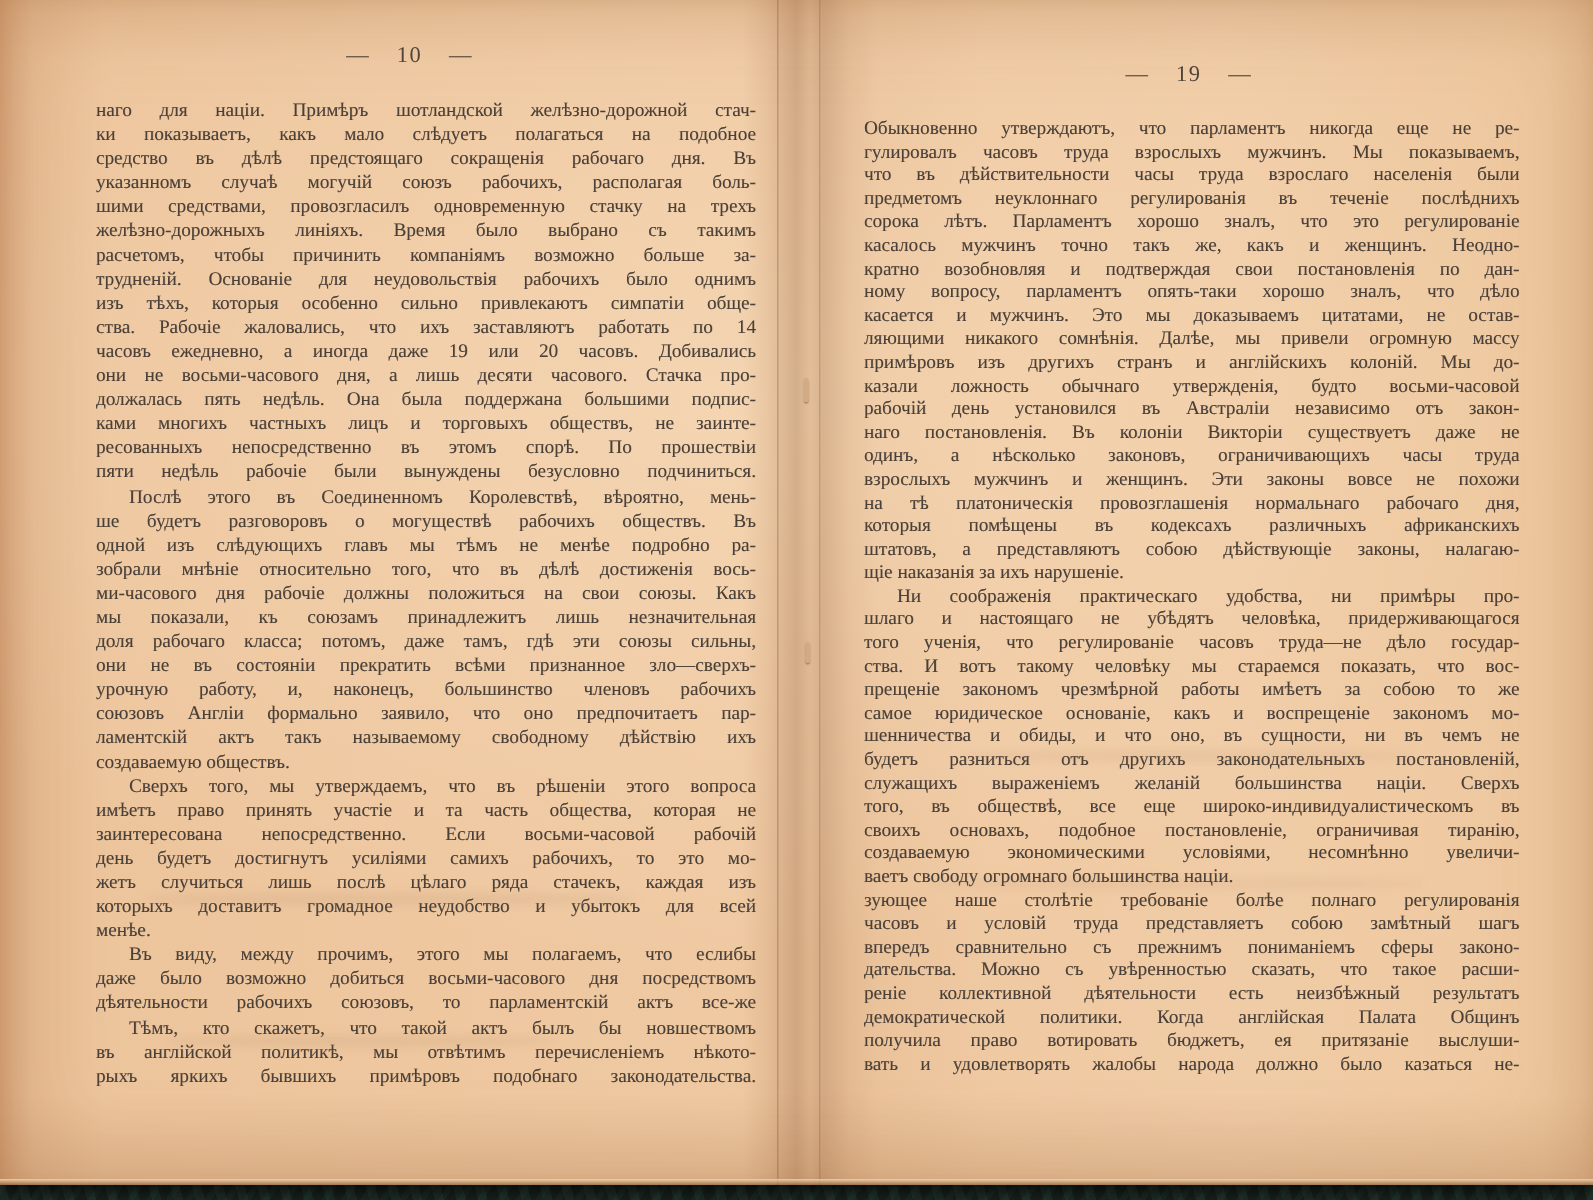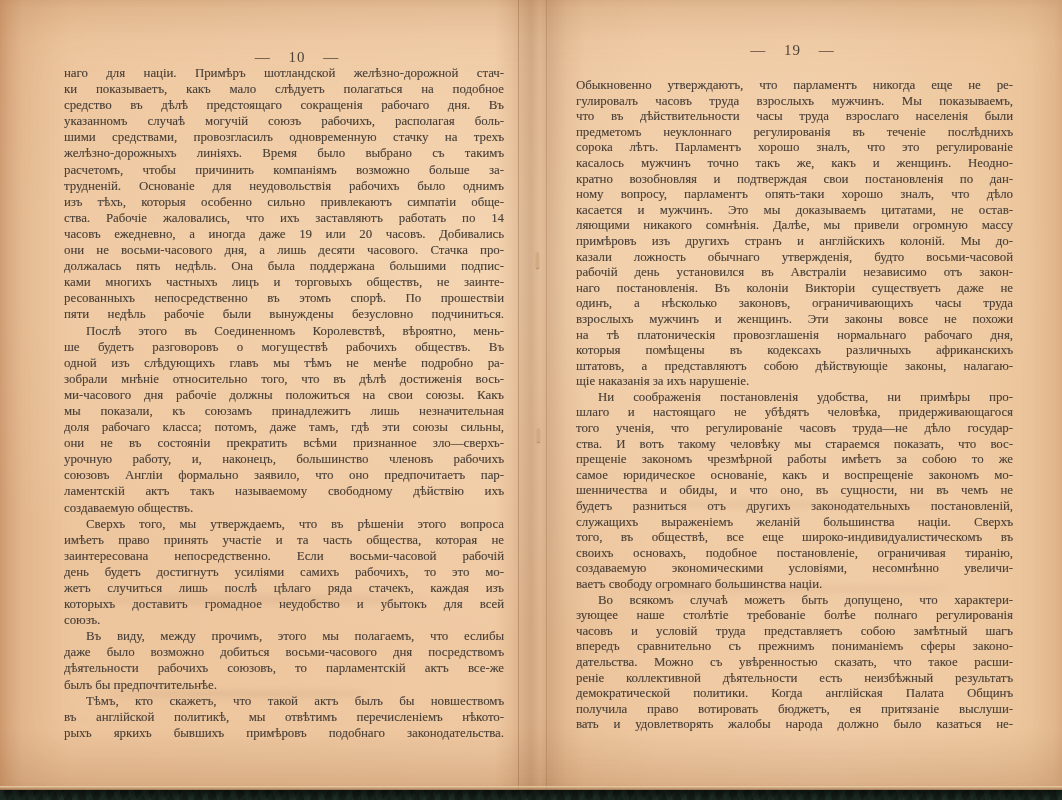--- a/index.html
+++ b/index.html
@@ -37,21 +37,21 @@
   .stitch.s1{left:536px;top:252px;height:16px;}
   .stitch.s2{left:537px;top:428px;height:14px;}
   .vignette{
     position:absolute;left:0;top:0;width:1062px;height:790px;pointer-events:none;
     box-shadow:inset 0 0 70px rgba(150,90,45,0.22), inset 0 0 10px rgba(150,90,45,0.12);
   }
   .pagenum{
     position:absolute;text-align:center;color:#4f443a;font-size:15px;
     letter-spacing:1px;word-spacing:13px;
   }
-  .pagenum.left{left:72px;top:29px;width:440px;transform:translateX(5px);margin-top:20px;}
+  .pagenum.left{left:48px;top:29px;width:440px;transform:translateX(5px);}
   .pagenum.right{left:576px;top:42px;width:437px;transform:translateX(-2px);}
   .page-text{
     position:absolute;color:#4a4038;font-size:12.8px;
     text-shadow:0.3px 0.3px 0 rgba(74,64,56,0.30);
   }
   .page-text.left{left:64px;top:65px;width:440px;--lh:16.1px;}
   .page-text.right{left:576px;top:78px;width:437px;--lh:15.6px;}
   .line{
     height:var(--lh);line-height:var(--lh);overflow:hidden;
     text-align:justify;text-align-last:justify;white-space:normal;
@@ -101,25 +101,24 @@
       <div class="line">урочную работу, и, наконецъ, большинство членовъ рабочихъ</div>
       <div class="line">союзовъ Англіи формально заявило, что оно предпочитаетъ пар-</div>
       <div class="line">ламентскій актъ такъ называемому свободному дѣйствію ихъ</div>
       <div class="line end">создаваемую обществъ.</div>
       <div class="line indent">Сверхъ того, мы утверждаемъ, что въ рѣшеніи этого вопроса</div>
       <div class="line">имѣетъ право принять участіе и та часть общества, которая не</div>
       <div class="line">заинтересована непосредственно. Если восьми-часовой рабочій</div>
       <div class="line">день будетъ достигнутъ усиліями самихъ рабочихъ, то это мо-</div>
       <div class="line">жетъ случиться лишь послѣ цѣлаго ряда стачекъ, каждая изъ</div>
       <div class="line">которыхъ доставитъ громадное неудобство и убытокъ для всей</div>
-      <div class="line end">союзъ.</div>
+      <div class="line end">менѣе.</div>
       <div class="line indent">Въ виду, между прочимъ, этого мы полагаемъ, что еслибы</div>
       <div class="line">даже было возможно добиться восьми-часового дня посредствомъ</div>
       <div class="line">дѣятельности рабочихъ союзовъ, то парламентскій актъ все-же</div>
-      <div class="line end">былъ бы предпочтительнѣе.</div>
       <div class="line indent">Тѣмъ, кто скажетъ, что такой актъ былъ бы новшествомъ</div>
       <div class="line">въ англійской политикѣ, мы отвѣтимъ перечисленіемъ нѣкото-</div>
       <div class="line">рыхъ яркихъ бывшихъ примѣровъ подобнаго законодательства.</div>
     </div>
 
   <div class="page-text right">
       <div class="line">Обыкновенно утверждаютъ, что парламентъ никогда еще не ре-</div>
       <div class="line">гулировалъ часовъ труда взрослыхъ мужчинъ. Мы показываемъ,</div>
       <div class="line">что въ дѣйствительности часы труда взрослаго населенія были</div>
       <div class="line">предметомъ неуклоннаго регулированія въ теченіе послѣднихъ</div>
@@ -132,34 +131,33 @@
       <div class="line">примѣровъ изъ другихъ странъ и англійскихъ колоній. Мы до-</div>
       <div class="line">казали ложность обычнаго утвержденія, будто восьми-часовой</div>
       <div class="line">рабочій день установился въ Австраліи независимо отъ закон-</div>
       <div class="line">наго постановленія. Въ колоніи Викторіи существуетъ даже не</div>
       <div class="line">одинъ, а нѣсколько законовъ, ограничивающихъ часы труда</div>
       <div class="line">взрослыхъ мужчинъ и женщинъ. Эти законы вовсе не похожи</div>
       <div class="line">на тѣ платоническія провозглашенія нормальнаго рабочаго дня,</div>
       <div class="line">которыя помѣщены въ кодексахъ различныхъ африканскихъ</div>
       <div class="line">штатовъ, а представляютъ собою дѣйствующіе законы, налагаю-</div>
       <div class="line end">щіе наказанія за ихъ нарушеніе.</div>
-      <div class="line indent">Ни соображенія постановленія удобства, ни примѣры про-</div>
+      <div class="line indent">Ни соображенія практическаго удобства, ни примѣры про-</div>
       <div class="line">шлаго и настоящаго не убѣдятъ человѣка, придерживающагося</div>
       <div class="line">того ученія, что регулированіе часовъ труда—не дѣло государ-</div>
       <div class="line">ства. И вотъ такому человѣку мы стараемся показать, что вос-</div>
       <div class="line">прещеніе закономъ чрезмѣрной работы имѣетъ за собою то же</div>
       <div class="line">самое юридическое основаніе, какъ и воспрещеніе закономъ мо-</div>
       <div class="line">шенничества и обиды, и что оно, въ сущности, ни въ чемъ не</div>
       <div class="line">будетъ разниться отъ другихъ законодательныхъ постановленій,</div>
       <div class="line">служащихъ выраженіемъ желаній большинства націи. Сверхъ</div>
       <div class="line">того, въ обществѣ, все еще широко-индивидуалистическомъ въ</div>
       <div class="line">своихъ основахъ, подобное постановленіе, ограничивая тиранію,</div>
       <div class="line">создаваемую экономическими условіями, несомнѣнно увеличи-</div>
       <div class="line end">ваетъ свободу огромнаго большинства націи.</div>
-      <div class="line indent">Во всякомъ случаѣ можетъ быть допущено, что характери-</div>
       <div class="line">зующее наше столѣтіе требованіе болѣе полнаго регулированія</div>
       <div class="line">часовъ и условій труда представляетъ собою замѣтный шагъ</div>
       <div class="line">впередъ сравнительно съ прежнимъ пониманіемъ сферы законо-</div>
       <div class="line">дательства. Можно съ увѣренностью сказать, что такое расши-</div>
       <div class="line">реніе коллективной дѣятельности есть неизбѣжный результатъ</div>
       <div class="line">демократической политики. Когда англійская Палата Общинъ</div>
       <div class="line">получила право вотировать бюджетъ, ея притязаніе выслуши-</div>
       <div class="line">вать и удовлетворять жалобы народа должно было казаться не-</div>
     </div>
 

